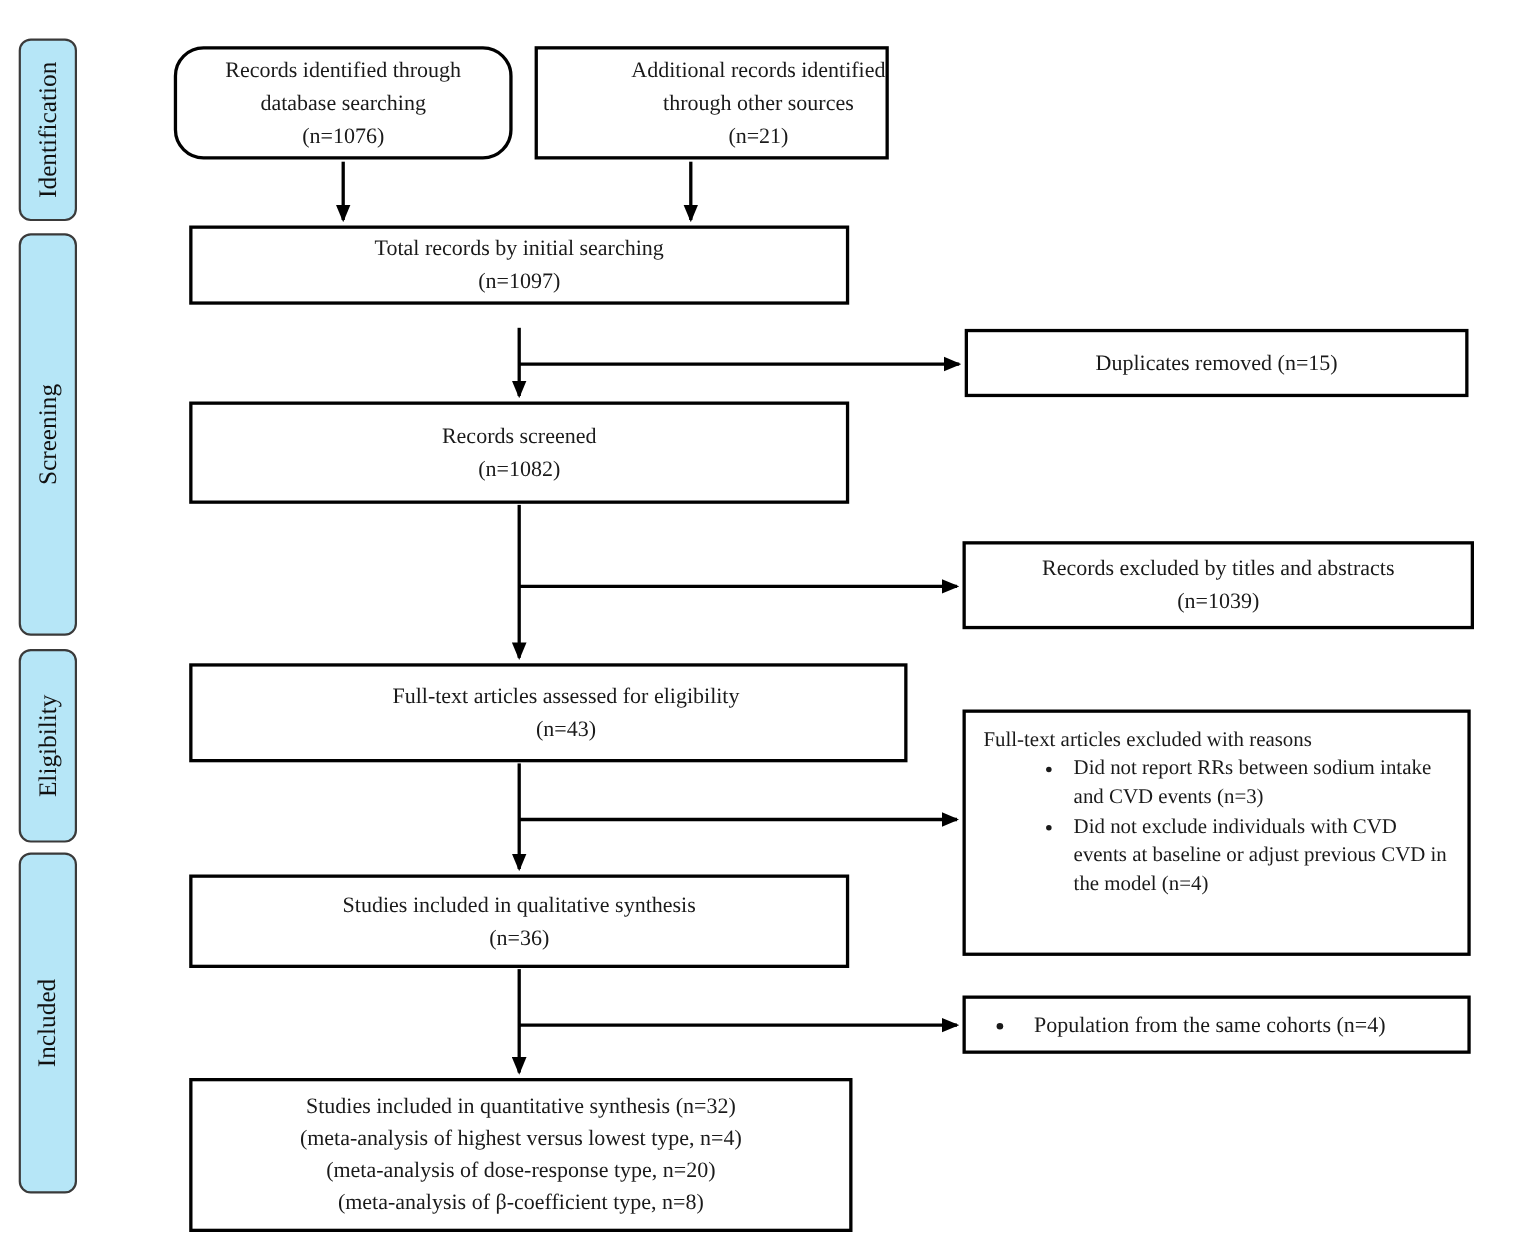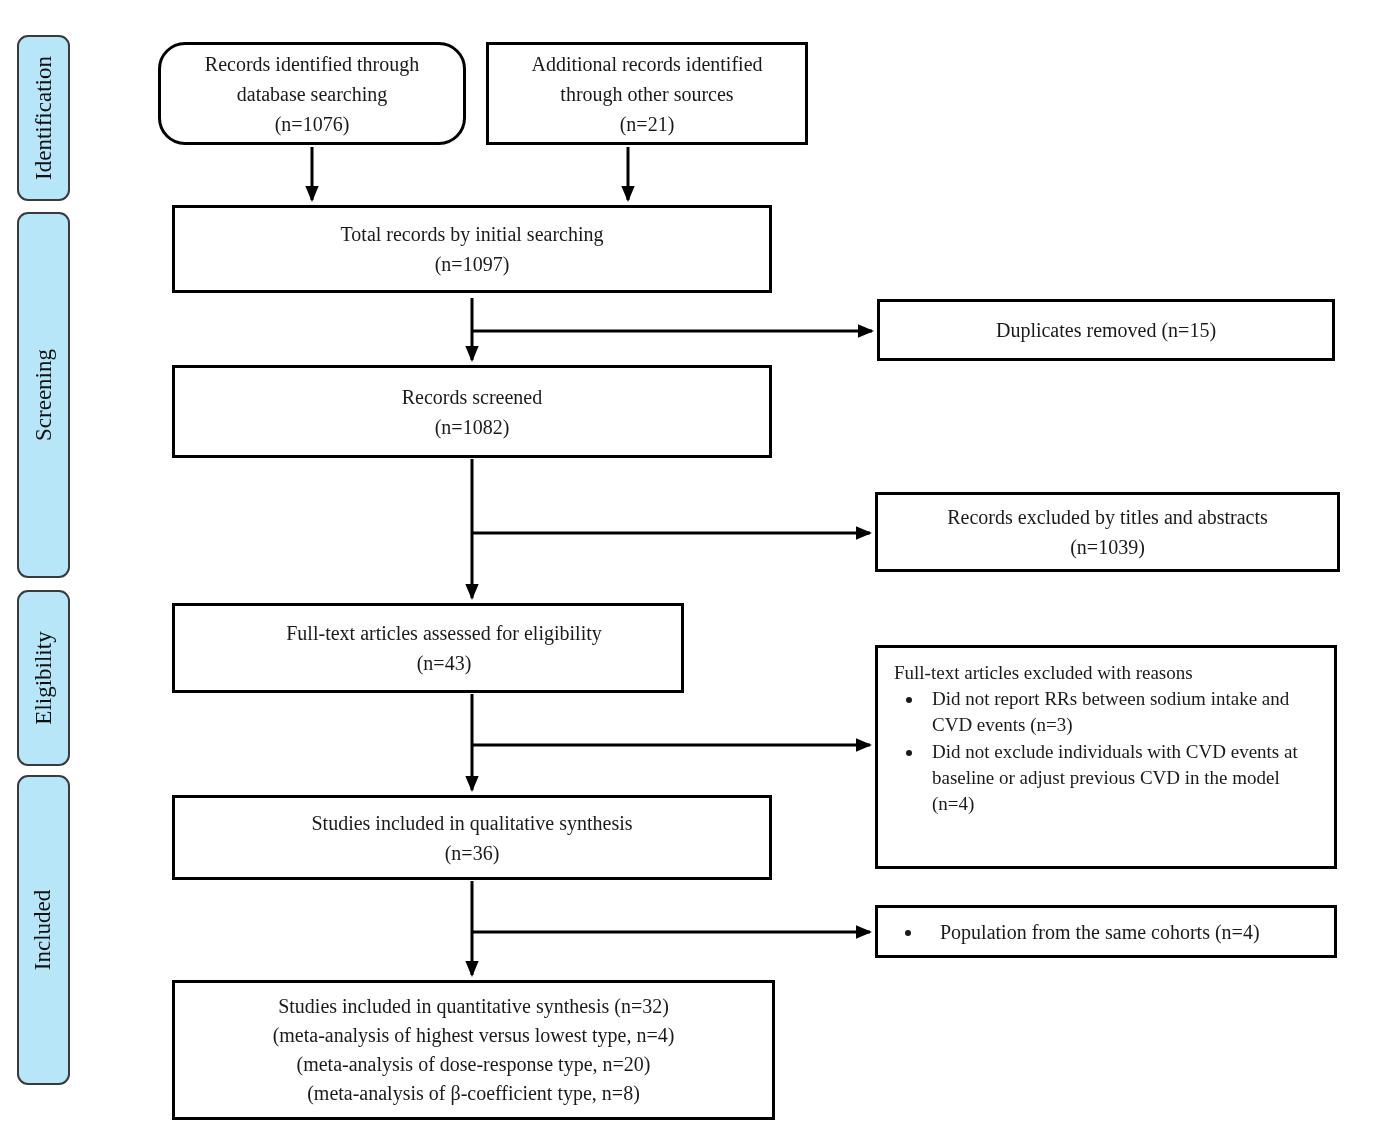--- a/index.html
+++ b/index.html
@@ -54,38 +54,38 @@
     align-items: center;
     justify-content: center;
     text-align: center;
     font-size: 20px;
     line-height: 1.5;
     z-index: 2;
   }
   .box .txt { white-space: pre-line; }
 
   .box-db-search        { left: 158px; top: 42px;  width: 308px; height: 103px; border-radius: 27px; }
-  .box-other-sources    { left: 486px; top: 42px;  width: 322px; height: 103px; }
-  .box-total-records    { left: 172px; top: 205px; width: 600px; height: 88px;  }
+  .box-other-sources    { left: 486px; top: 42px;  width: 322px; height: 103px; justify-content: flex-end; }
+  .box-total-records    { left: 172px; top: 205px; width: 600px; height: 72px;  }
   .box-duplicates       { left: 877px; top: 299px; width: 458px; height: 62px; align-items: center;  }
   .box-screened         { left: 172px; top: 365px; width: 600px; height: 93px; text-align: center;  }
   .box-title-excluded   { left: 875px; top: 492px; width: 465px; height: 80px;  }
-  .box-fulltext         { left: 172px; top: 603px; width: 512px; height: 90px; padding-left: 32px;  }
+  .box-fulltext         { left: 172px; top: 603px; width: 653px; height: 90px; padding-left: 32px;  }
   .box-fulltext-excl    { left: 875px; top: 645px; width: 462px; height: 224px;
                           align-items: flex-start; justify-content: flex-start;
                           text-align: left; font-size: 19px; line-height: 1.38;
                           padding: 12px 12px 12px 16px; flex-direction: column; }
   .box-qualitative      { left: 172px; top: 795px; width: 600px; height: 85px;  }
   .box-same-cohorts     { left: 875px; top: 905px; width: 462px; height: 53px;
                           justify-content: flex-start; text-align: center;
                           font-size: 20px; padding-left: 8px; }
   .box-quantitative     { left: 172px; top: 980px; width: 603px; height: 140px; line-height: 1.45; }
 
   ul.reasons { list-style: disc outside; margin: 0; padding-left: 30px; }
-  ul.reasons li { padding-left: 8px; }
+  ul.reasons li { padding-left: 8px; margin-left: 44px; }
   ul.cohort-list { list-style: disc outside; margin: 0; padding-left: 38px; }
   ul.cohort-list li { padding-left: 16px; }
 </style>
 </head>
 <body>
 
 <div class="canvas">
 
   <svg class="connectors" viewBox="0 0 1387 1143" xmlns="http://www.w3.org/2000/svg" aria-hidden="true">
     <defs>

